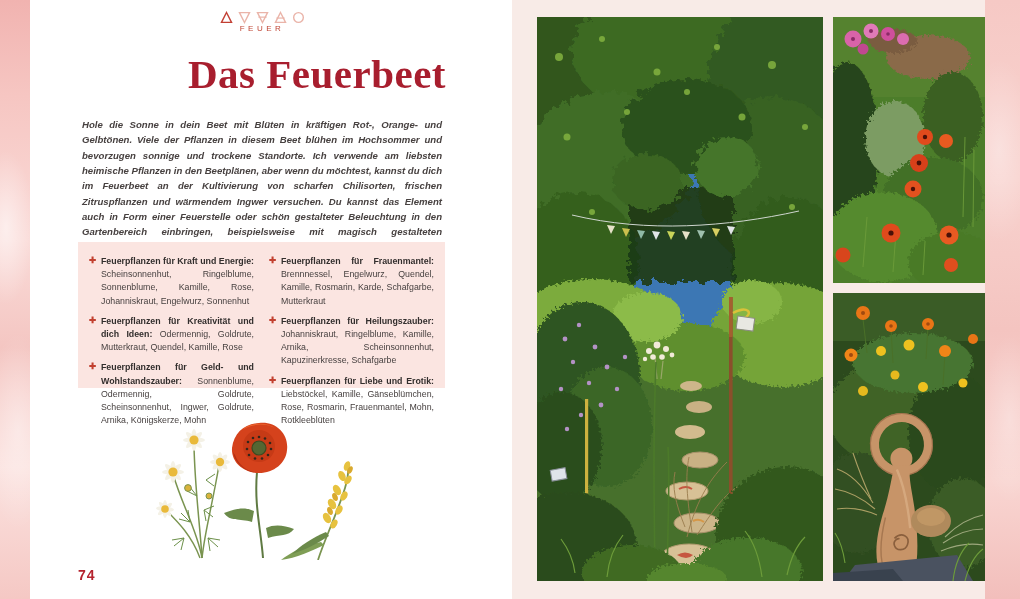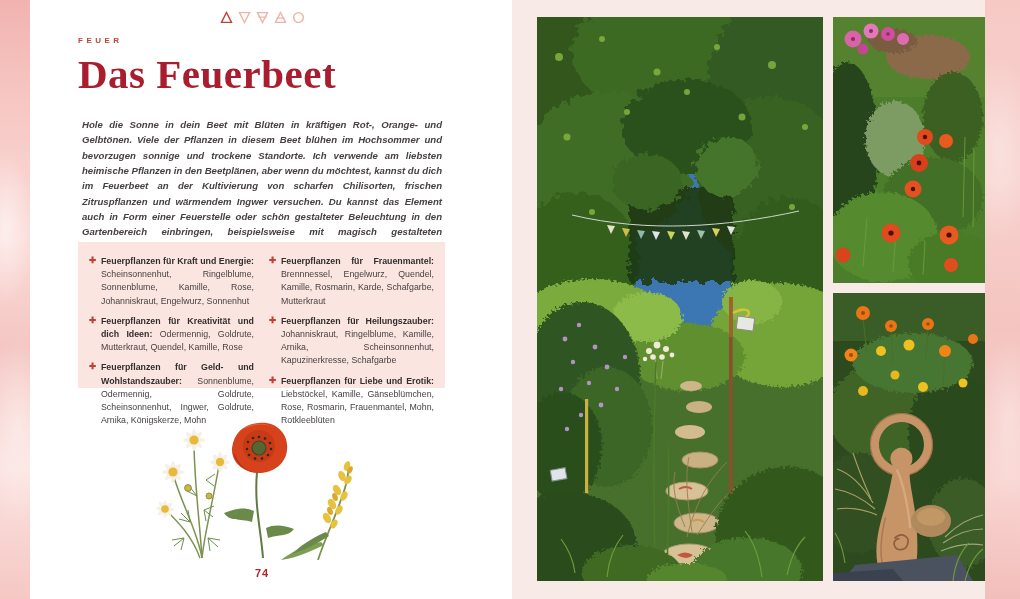--- a/index.html
+++ b/index.html
@@ -13,38 +13,38 @@
   .wash-right{right:0;width:35px;background:
       radial-gradient(50px 130px at 40% 25%, rgba(255,255,255,.35), transparent 70%),
       radial-gradient(40px 120px at 70% 70%, rgba(255,255,255,.3), transparent 70%),
       linear-gradient(180deg,#f6c9c5 0%,#f8d2ce 30%,#f4c4c0 55%,#f9d6d2 80%,#f2bebb 100%)}
   .page-left{position:absolute;left:30px;top:0;width:482px;height:599px;background:#fff}
   .page-right{position:absolute;left:512px;top:0;width:473px;height:599px;background:#f8ebe7}
   .content{position:absolute;left:48px;top:0;width:368px;height:599px}
 
   .symbols{position:absolute;top:11px;left:0;width:100%;display:flex;justify-content:center;gap:5px}
   .symbols svg{display:block}
-  .chapter{position:absolute;top:36px;left:0;width:100%;
-           font-size:8px;font-weight:bold;letter-spacing:3.5px;color:#bf4434}
-  .title{position:absolute;top:50px;left:0;width:100%;margin:0;text-align:left;
+  .chapter{position:absolute;top:24px;left:0;width:100%;text-align:center;
+           font-size:8px;font-weight:normal;letter-spacing:3.5px;color:#bf4434}
+  .title{position:absolute;top:50px;left:0;width:100%;margin:0;text-align:right;
          font-family:"Liberation Serif",serif;font-weight:bold;font-size:41px;
          letter-spacing:.5px;color:#a81e2e}
   .intro{position:absolute;top:117px;left:4px;width:360px;margin:0;
          font-size:9.6px;line-height:1.6;font-style:italic;font-weight:bold;color:#474140;
          text-align:justify;text-align-last:center}
   .plantbox{position:absolute;top:242px;left:0;width:367px;height:146px;box-sizing:border-box;
             background:#fbe5e1;padding:13px 11px 10px 11px;display:flex;gap:15px}
   .pcol{flex:1}
   .item{position:relative;padding-left:12px;margin-bottom:7px;
         font-size:8.8px;line-height:1.5;color:#474140;text-align:justify}
   .item b{color:#322e2d}
   .plus{position:absolute;left:0;top:-1px;color:#c2402f;font-size:8.5px;font-weight:bold}
   .illustration{position:absolute;top:410px;left:0;width:100%;display:flex;justify-content:center}
-  .pagenum{position:absolute;top:567px;left:0;width:100%;text-align:center;
-           font-size:11px;font-weight:bold;color:#b5232e;letter-spacing:1px}
+  .pagenum{position:absolute;top:567px;left:0;width:100%;text-align:left;
+           font-size:14px;font-weight:bold;color:#b5232e;letter-spacing:1px}
 
   .photo{position:absolute;overflow:hidden}
   .photo svg{display:block;width:100%;height:100%}
   .photo-main{left:25px;top:17px;width:286px;height:564px}
   .photo-top{left:321px;top:17px;width:152px;height:266px}
   .photo-bottom{left:321px;top:293px;width:152px;height:288px}
 </style>
 </head>
 <body>
 

